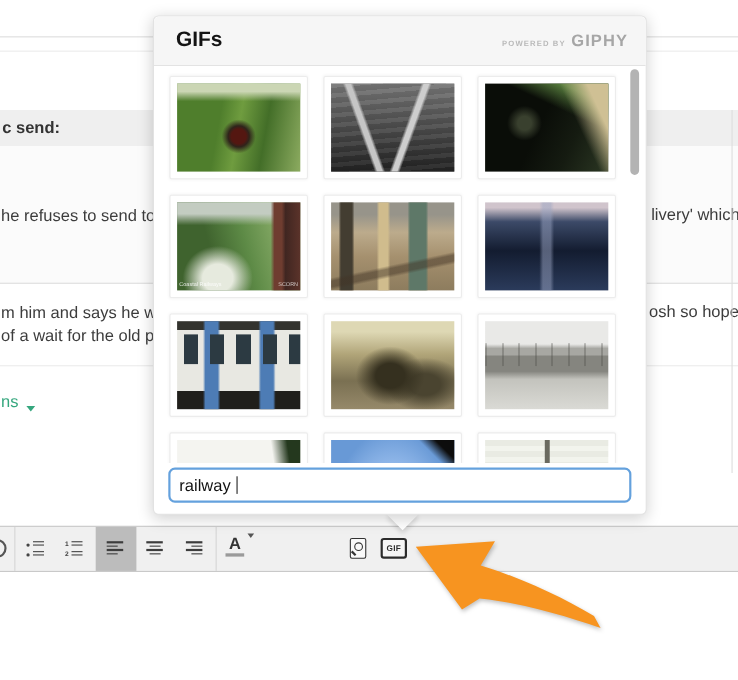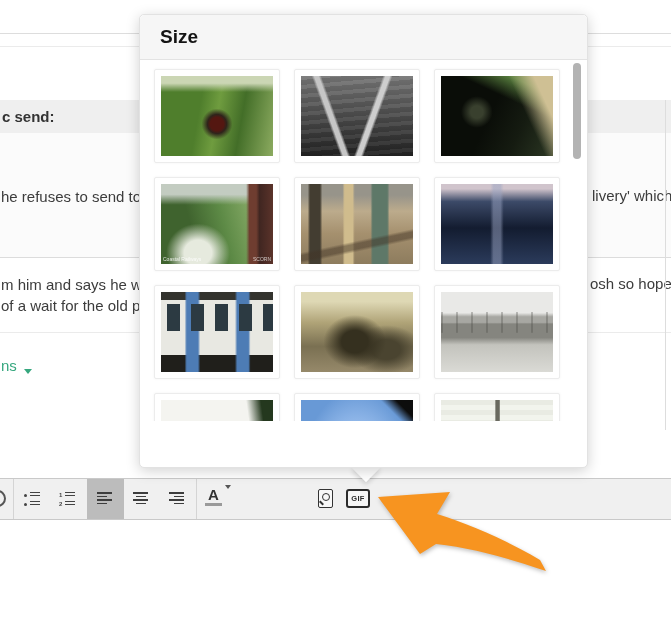--- a/index.html
+++ b/index.html
@@ -193,21 +193,25 @@
 
     <div class="gif-btn">
       <span>GIF</span>
     </div>
   </div>
 
   <div class="popup-caret"></div>
 
   <div class="popup">
     <div class="popup-header">
-      <span class="popup-title">Size</span>
+      <span class="popup-title">GIFs</span>
+      <span class="giphy">
+        <span class="powered">POWERED BY</span>
+        <span class="brand">GIPHY</span>
+      </span>
     </div>
 
     <div class="gif-grid">
       <div class="card">
           <div class="thumb" style="background: radial-gradient(circle at 50% 60%, rgb(84, 23, 17) 0px, rgb(84, 23, 17) 9%, rgb(47, 36, 27) 13%, rgba(0, 0, 0, 0) 21%), linear-gradient(rgb(203, 214, 180) 0px, rgb(203, 214, 180) 9%, rgba(0, 0, 0, 0) 20%), linear-gradient(100deg, rgb(79, 126, 44) 0px, rgb(79, 126, 44) 35%, rgb(111, 156, 63) 50%, rgb(67, 110, 40) 70%, rgb(140, 171, 96) 100%);"></div>
         </div>
       <div class="card">
           <div class="thumb" style="background: linear-gradient(70deg, rgba(0, 0, 0, 0) 28%, rgb(198, 198, 198) 30%, rgb(198, 198, 198) 33%, rgba(0, 0, 0, 0) 35%), linear-gradient(110deg, rgba(0, 0, 0, 0) 58%, rgb(206, 206, 206) 60%, rgb(206, 206, 206) 63%, rgba(0, 0, 0, 0) 65%), linear-gradient(rgba(155, 155, 155, 0.55), rgba(15, 15, 15, 0.6)), repeating-linear-gradient(175deg, rgb(93, 93, 93) 0px, rgb(93, 93, 93) 4px, rgb(58, 58, 58) 4px, rgb(58, 58, 58) 9px);"></div>
         </div>
       <div class="card">
@@ -239,19 +243,23 @@
         </div>
       <div class="card">
           <div class="thumb" style="background: linear-gradient(225deg, rgb(13, 13, 13) 0px, rgb(13, 13, 13) 9%, rgba(0, 0, 0, 0) 17%), radial-gradient(at 50% 125%, rgb(144, 183, 233) 0px, rgb(144, 183, 233) 55%, rgba(0, 0, 0, 0) 78%), linear-gradient(rgb(104, 153, 214) 0px, rgb(104, 153, 214) 60%, rgb(80, 130, 196) 100%);"></div>
         </div>
       <div class="card">
           <div class="thumb" style="background: linear-gradient(90deg, rgba(0, 0, 0, 0) 48%, rgb(106, 106, 96) 49%, rgb(106, 106, 96) 52%, rgba(0, 0, 0, 0) 53%), repeating-linear-gradient(rgb(233, 235, 227) 0px, rgb(233, 235, 227) 5px, rgb(242, 244, 237) 5px, rgb(242, 244, 237) 10px);"></div>
         </div>
     </div>
     <div class="scroll-thumb" style="top:48px;"></div>
 
+    <div class="search-wrap">
+      <input class="search-input" type="text" value="railway" style="">
+      <div class="text-caret"></div>
+    </div>
   </div>
 
   <svg class="arrow-svg" width="196" height="96" viewBox="0 0 196 96">
     <path d="M10,14 L82,9 L69,31 C102,41 142,59 172,77 L178,88 C146,77 106,65 68,61 L52,71 Z" fill="#f79420"></path>
   </svg>
 
 </div>
 
 </body></html>

